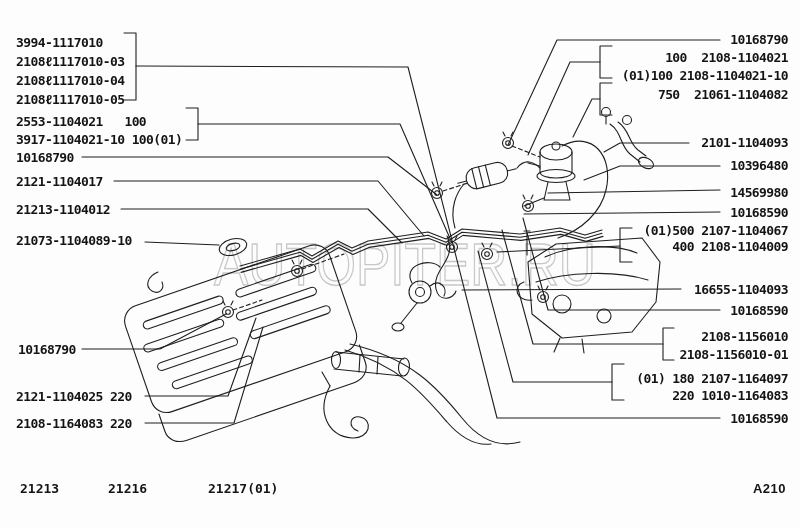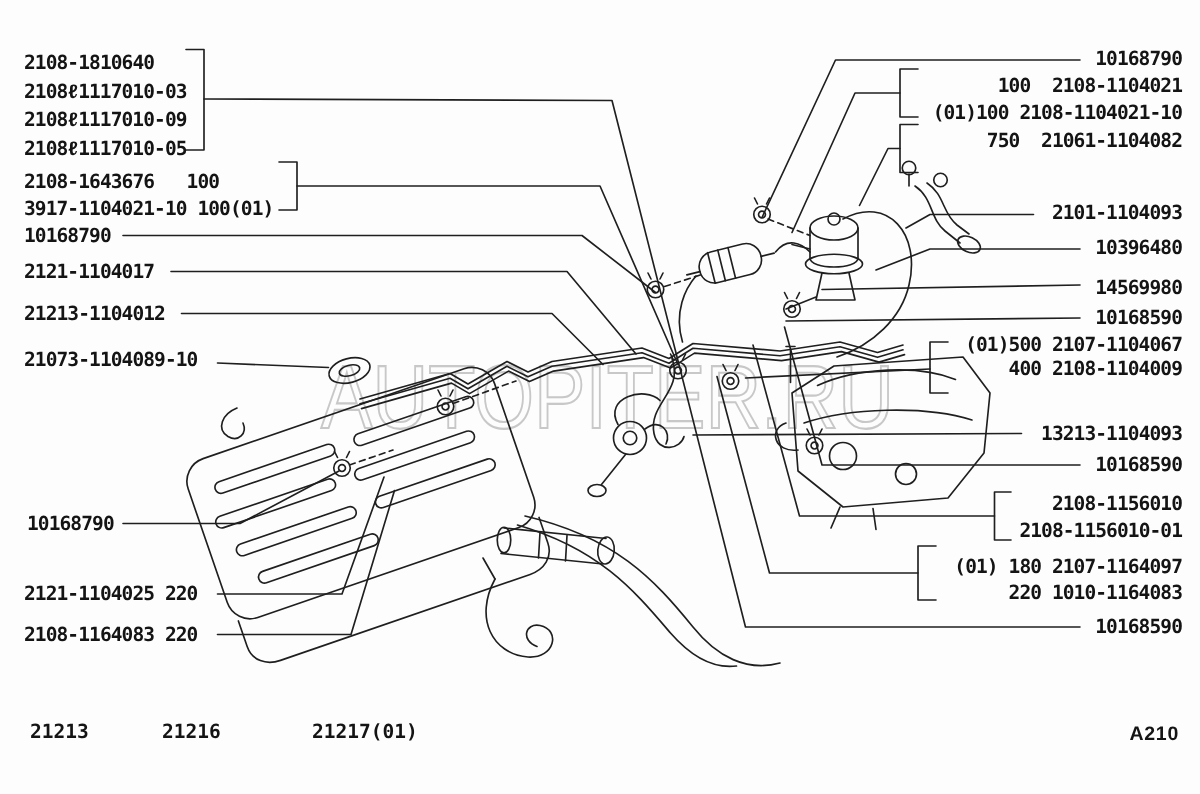--- a/index.html
+++ b/index.html
@@ -178,45 +178,45 @@
 
       <g stroke-dasharray="4 3">
         <path d="M443,191 L468,183"></path>
         <path d="M512,146 L540,157"></path>
         <path d="M302,269 L344,254"></path>
         <path d="M233,310 L262,300"></path>
       </g>
     </g>
   </svg>
 
-  <div class="lbl" style="left:16px;top:36px">2108-1810640</div>
+  <div class="lbl" style="left:16px;top:36px">3994-1117010</div>
   <div class="lbl" style="left:16px;top:55px">2108ℓ1117010-03</div>
-  <div class="lbl" style="left:16px;top:74px">2108ℓ1117010-09</div>
+  <div class="lbl" style="left:16px;top:74px">2108ℓ1117010-04</div>
   <div class="lbl" style="left:16px;top:93px">2108ℓ1117010-05</div>
-  <div class="lbl" style="left:16px;top:115px">2108-1643676   100</div>
+  <div class="lbl" style="left:16px;top:115px">2553-1104021   100</div>
   <div class="lbl" style="left:16px;top:133px">3917-1104021-10 100(01)</div>
   <div class="lbl" style="left:16px;top:151px">10168790</div>
   <div class="lbl" style="left:16px;top:175px">2121-1104017</div>
   <div class="lbl" style="left:16px;top:203px">21213-1104012</div>
   <div class="lbl" style="left:16px;top:234px">21073-1104089-10</div>
   <div class="lbl" style="left:18px;top:343px">10168790</div>
   <div class="lbl" style="left:16px;top:390px">2121-1104025 220</div>
   <div class="lbl" style="left:16px;top:417px">2108-1164083 220</div>
 
   <div class="lbl rlbl" style="top:33px">10168790</div>
   <div class="lbl rlbl" style="top:51px">100  2108-1104021</div>
   <div class="lbl rlbl" style="top:69px">(01)100 2108-1104021-10</div>
   <div class="lbl rlbl" style="top:88px">750  21061-1104082</div>
   <div class="lbl rlbl" style="top:136px">2101-1104093</div>
   <div class="lbl rlbl" style="top:159px">10396480</div>
   <div class="lbl rlbl" style="top:186px">14569980</div>
   <div class="lbl rlbl" style="top:206px">10168590</div>
   <div class="lbl rlbl" style="top:224px">(01)500 2107-1104067</div>
   <div class="lbl rlbl" style="top:240px">400 2108-1104009</div>
-  <div class="lbl rlbl" style="top:283px">13213-1104093</div>
+  <div class="lbl rlbl" style="top:283px">16655-1104093</div>
   <div class="lbl rlbl" style="top:304px">10168590</div>
   <div class="lbl rlbl" style="top:330px">2108-1156010</div>
   <div class="lbl rlbl" style="top:348px">2108-1156010-01</div>
   <div class="lbl rlbl" style="top:372px">(01) 180 2107-1164097</div>
   <div class="lbl rlbl" style="top:389px">220 1010-1164083</div>
   <div class="lbl rlbl" style="top:412px">10168590</div>
 
   <div class="footer-num" style="left:20px;top:481px">21213</div>
   <div class="footer-num" style="left:108px;top:481px">21216</div>
   <div class="footer-num" style="left:208px;top:481px">21217(01)</div>

